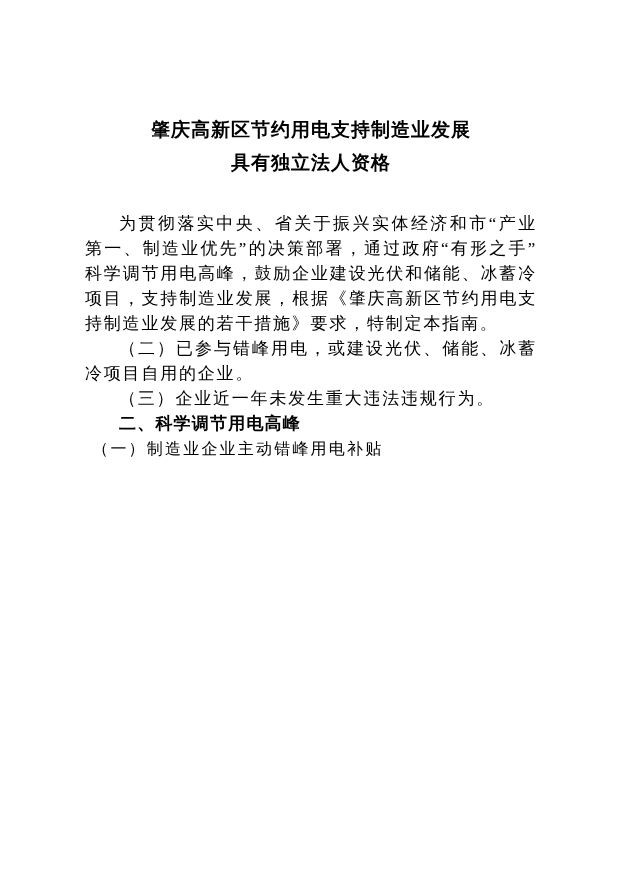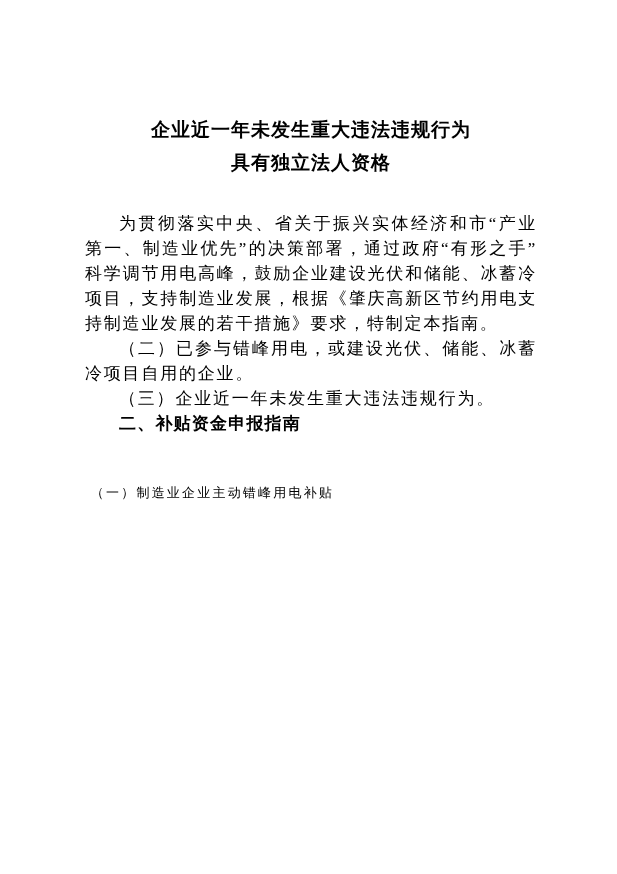--- a/index.html
+++ b/index.html
@@ -42,48 +42,47 @@
   }
   .indent-small {
     text-indent: 0.45em;
   }
   .section-heading {
     font-family: "Liberation Sans", "DejaVu Sans", sans-serif;
     font-weight: bold;
     letter-spacing: 1.2px;
   }
   .kaiti {
-    font-size: 13px;
+    font-size: 16px;
     letter-spacing: 2.2px;
-    margin-top: 44px;
   }
   .bold-lead {
     font-weight: bold;
   }
 </style>
 </head>
 <body>
 
 <div class="page">
 
   <div class="doc-title">
-    <div>企业近一年未发生重大违法违规行为</div>
+    <div>肇庆高新区节约用电支持制造业发展</div>
     <div>具有独立法人资格</div>
   </div>
 
   <div class="doc-body">
 
     <p class="para indent2">为贯彻落实中央、省关于振兴实体经济和市“产业第一、制造业优先”的决策部署，通过政府“有形之手”科学调节用电高峰，鼓励企业建设光伏和储能、冰蓄冷项目，支持制造业发展，根据《肇庆高新区节约用电支持制造业发展的若干措施》要求，特制定本指南。</p>
 
 
 
     <p class="para indent2">（二）已参与错峰用电，或建设光伏、储能、冰蓄冷项目自用的企业。</p>
 
     <p class="para indent2">（三）企业近一年未发生重大违法违规行为。</p>
 
-    <p class="para indent2 section-heading">二、补贴资金申报指南</p>
+    <p class="para indent2 section-heading">二、科学调节用电高峰</p>
 
     <p class="para indent-small kaiti">（一）制造业企业主动错峰用电补贴</p>
 
 
   </div>
 
 </div>
 
 </body></html>

